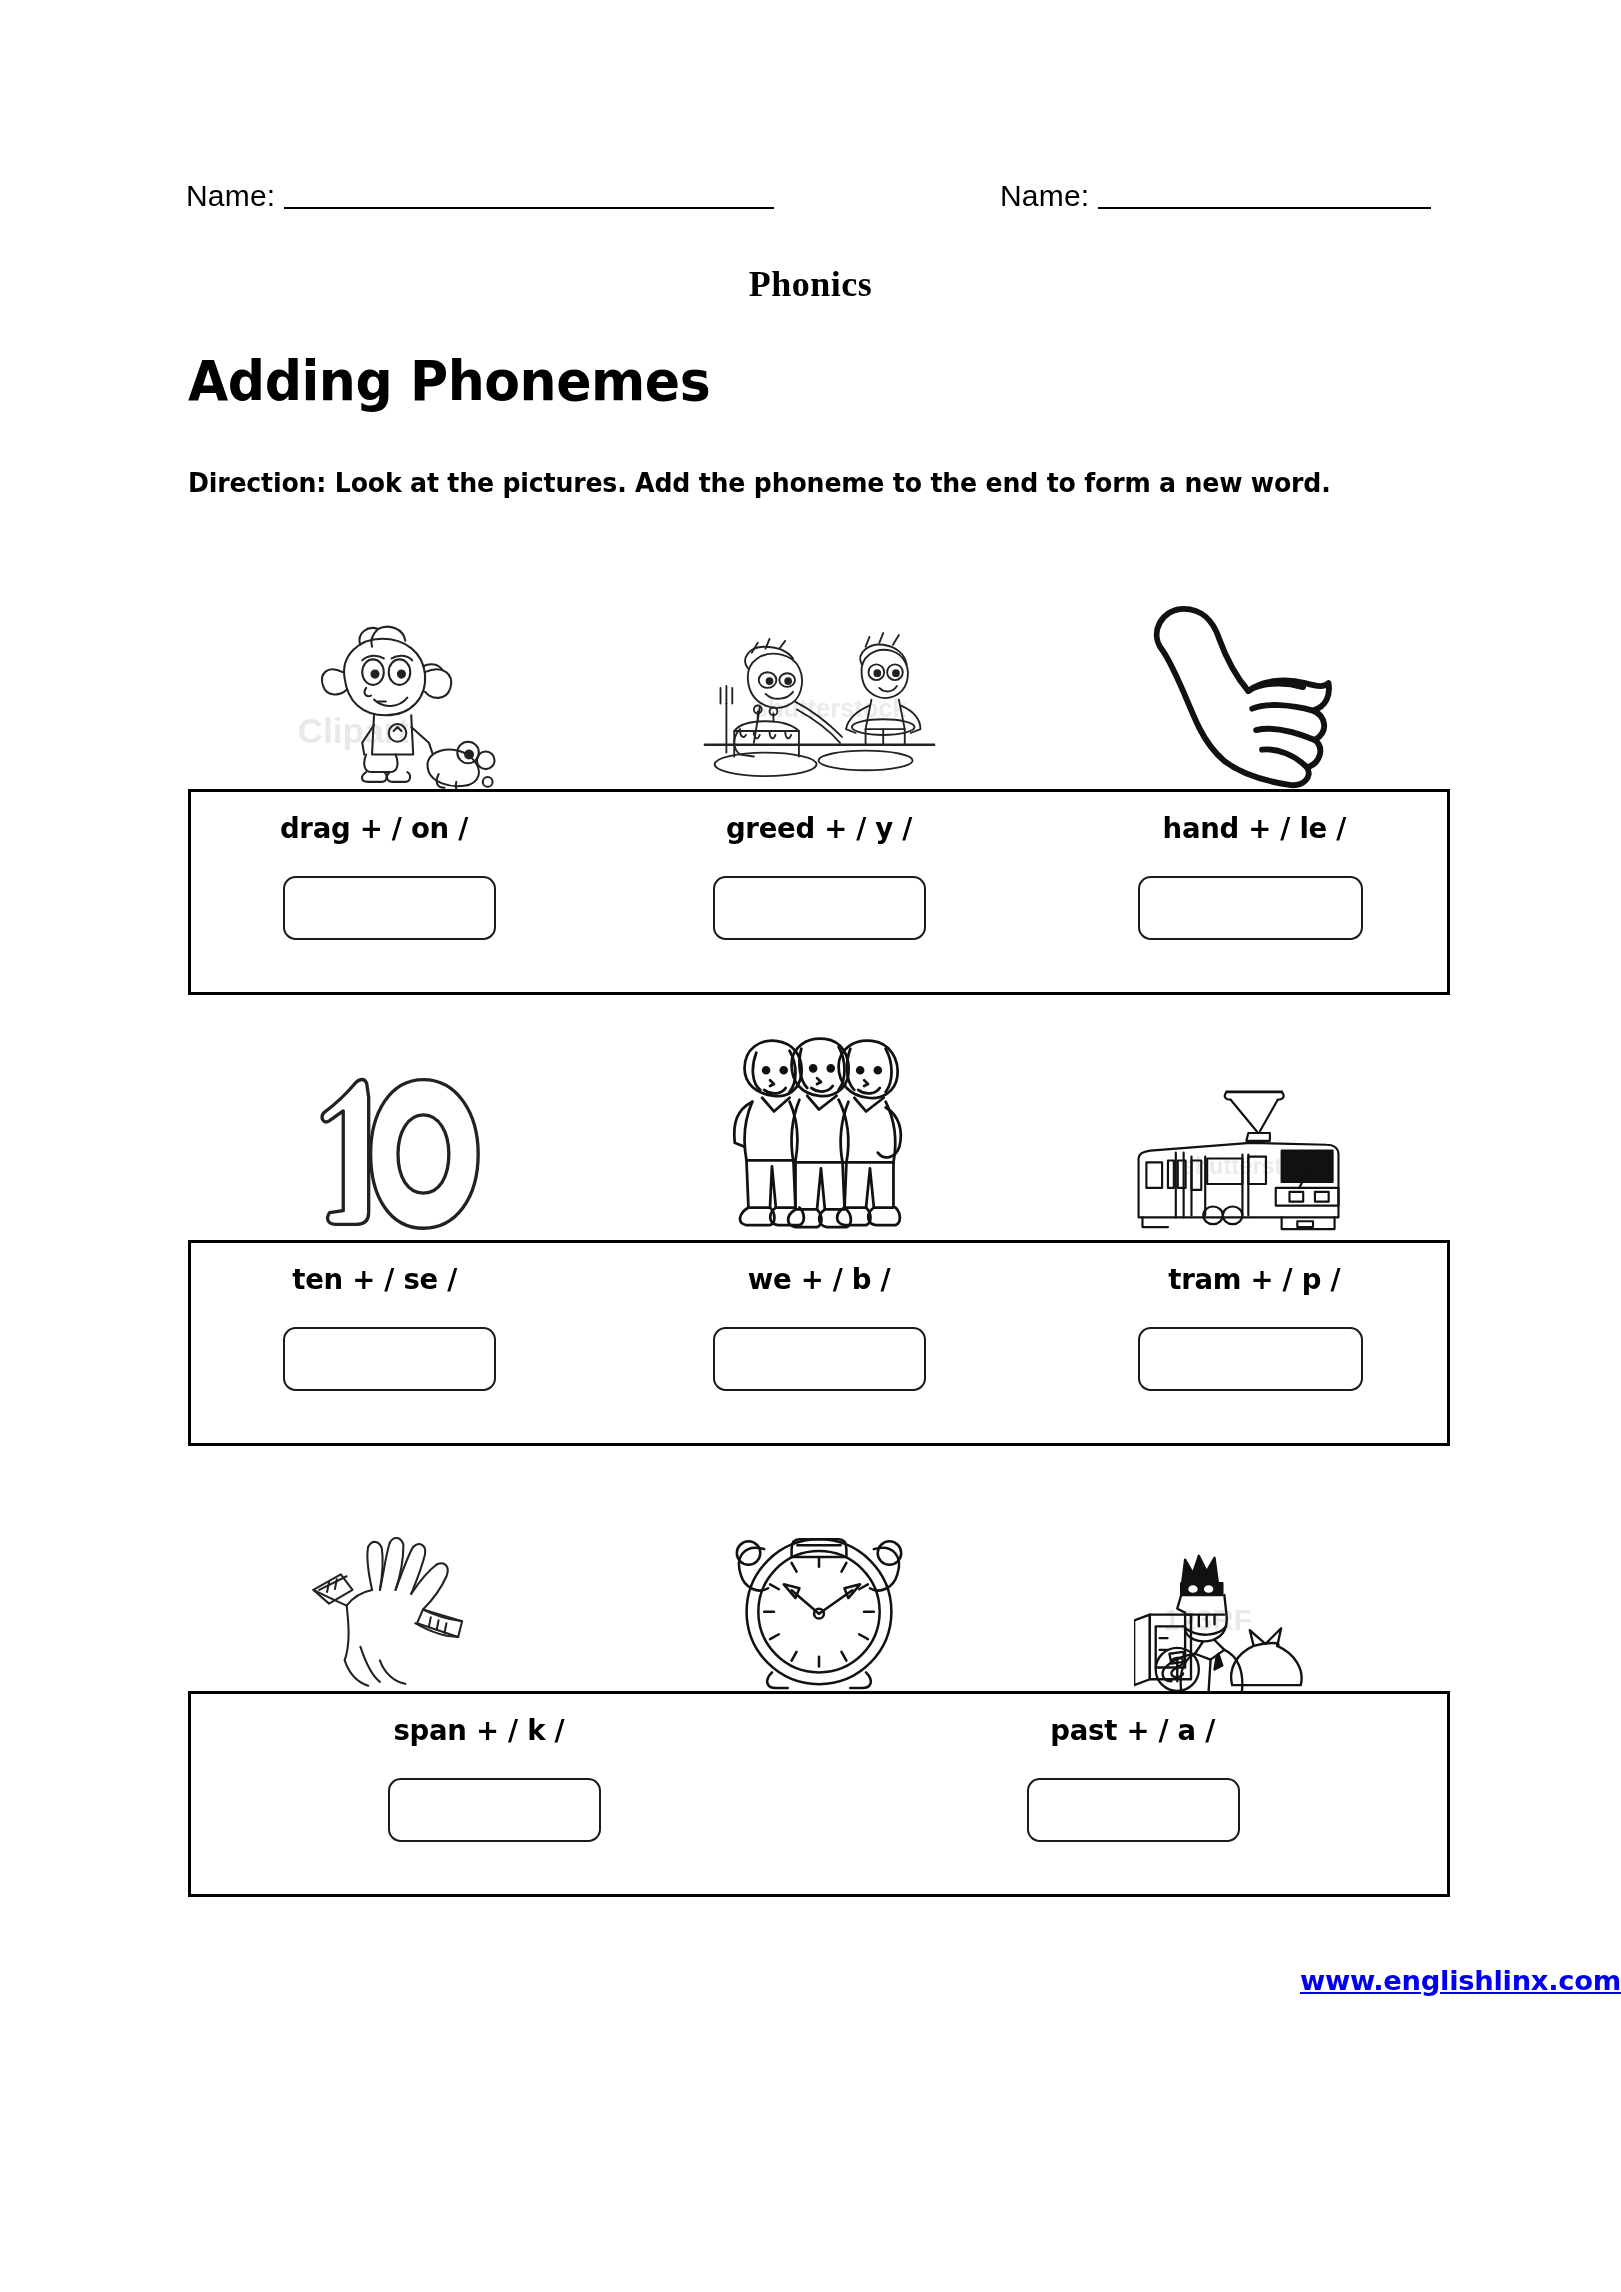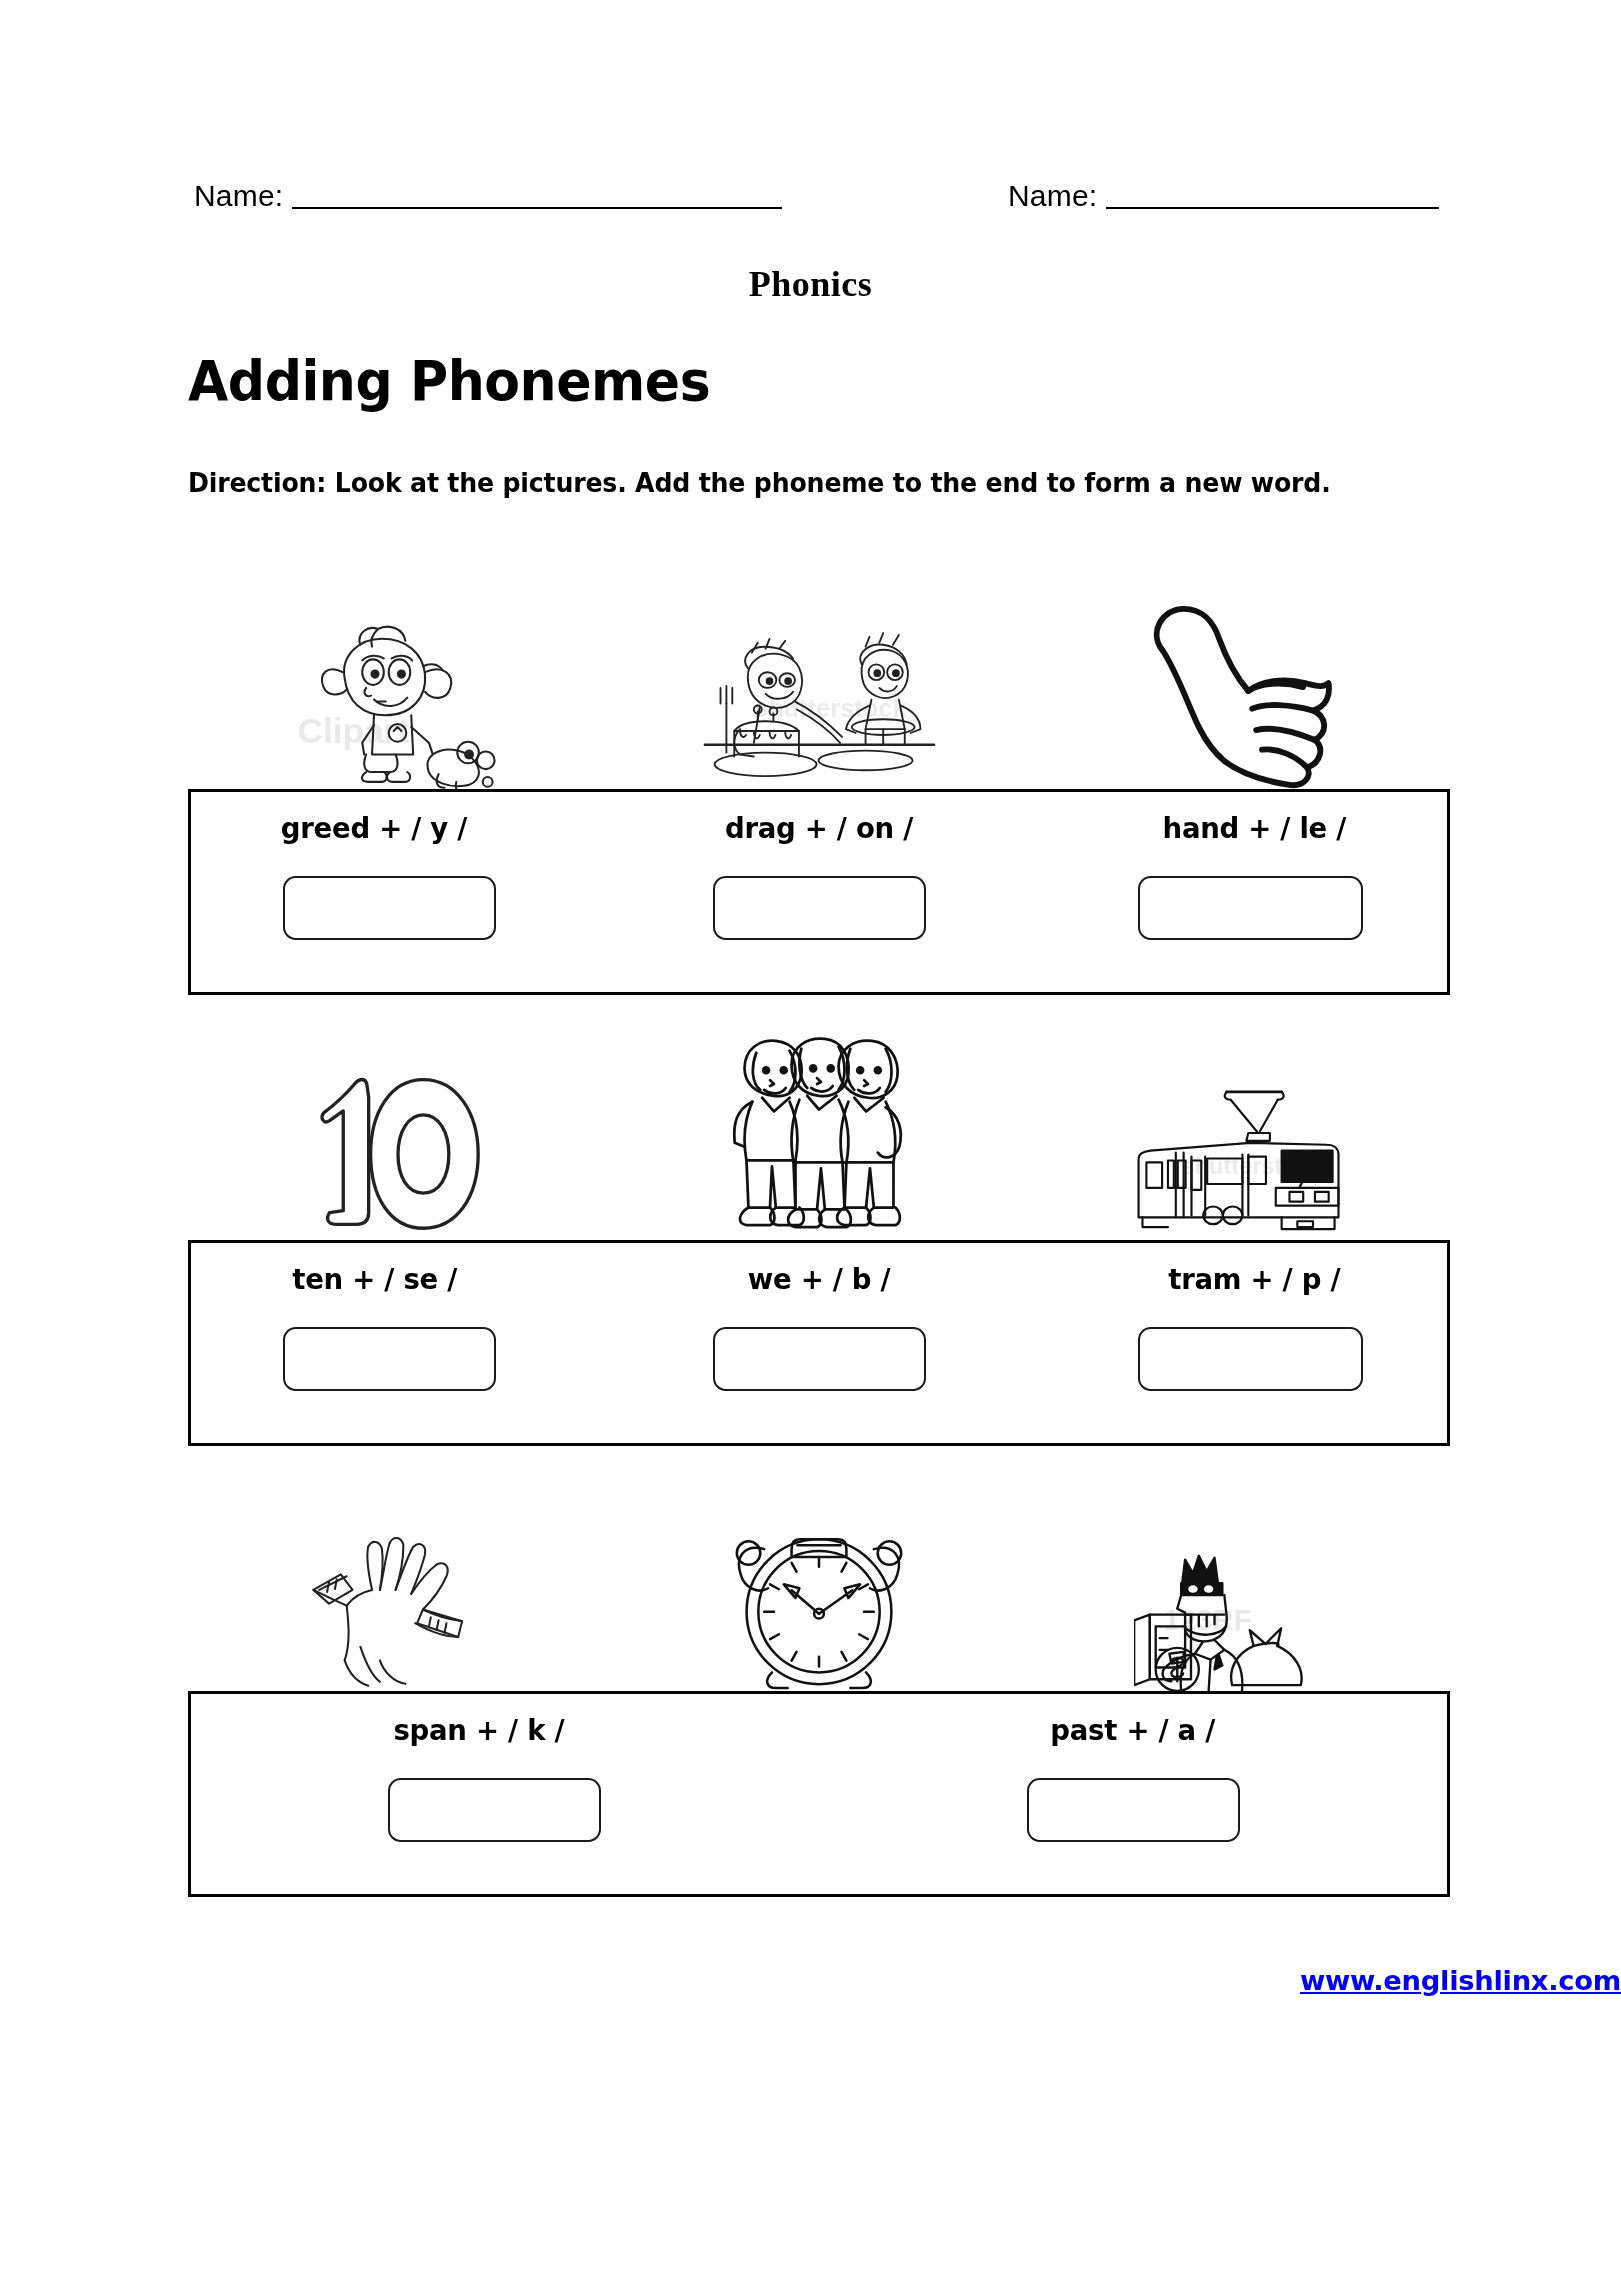--- a/index.html
+++ b/index.html
@@ -20,21 +20,21 @@
     position: absolute;
     left: 0; top: 0;
     width: 1621px;
     height: 2293px;
     background: #ffffff;
   }
 
   
   .header-row {
     position: absolute;
-    left: 194px;
+    left: 186px;
     top: 181px;
     width: 1255px;
     height: 49px;
   }
   .field {
     position: absolute;
     display: flex;
     align-items: flex-end;
     white-space: nowrap;
   }
@@ -330,25 +330,25 @@
             <path d="M132 140 C148 136 172 142 192 150"></path>
             <path d="M138 160 C154 158 172 166 184 178"></path>
           </g>
         </svg>
       </div>
 
     </div>
 
     <div class="answer-box">
       <div class="answer-cell">
+        <div class="prompt">drag + / on /</div>
+        <div class="blank"></div>
+      </div>
+      <div class="answer-cell">
         <div class="prompt">greed + / y /</div>
-        <div class="blank"></div>
-      </div>
-      <div class="answer-cell">
-        <div class="prompt">drag + / on /</div>
         <div class="blank"></div>
       </div>
       <div class="answer-cell">
         <div class="prompt">hand + / le /</div>
         <div class="blank"></div>
       </div>
     </div>
   </div>
 
   <div class="row-block" id="row-block-1">

